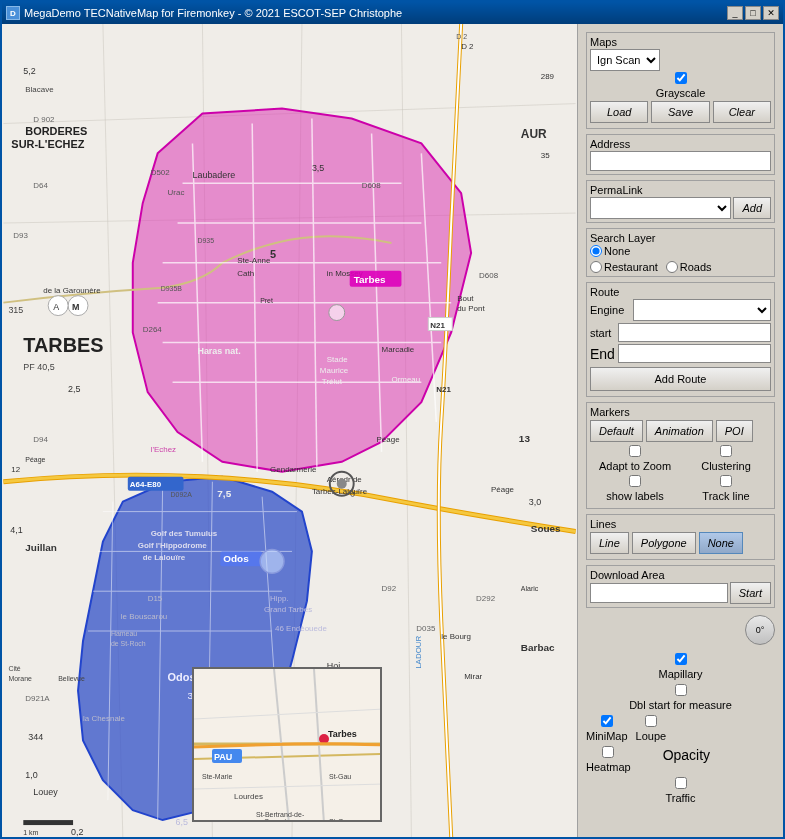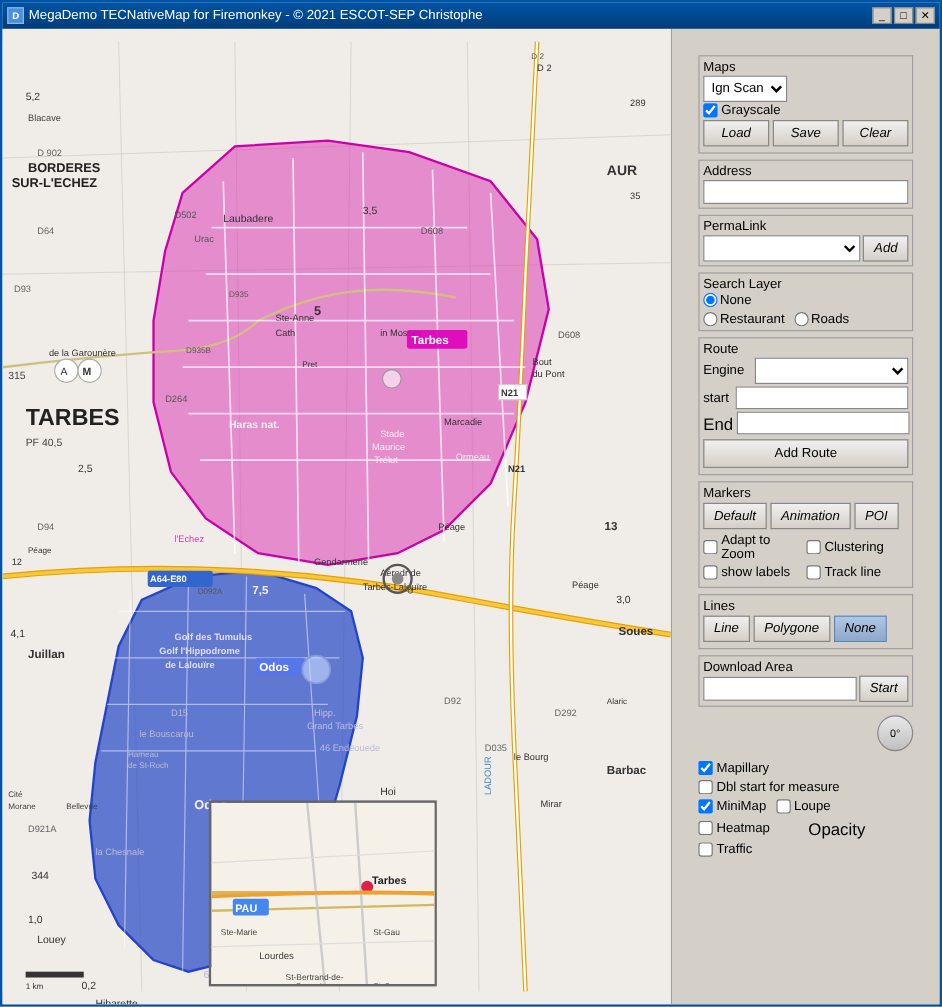--- a/index.html
+++ b/index.html
@@ -13,26 +13,26 @@
     .title-buttons { display: flex; gap: 2px; }
     .title-btn { width: 16px; height: 14px; background: #d4d0c8; border: 1px solid #888; font-size: 9px; display: flex; align-items: center; justify-content: center; cursor: pointer; color: #000; }
     .title-btn.close { background: #d4d0c8; }
     
     .main-area { display: flex; flex: 1; overflow: hidden; }
     
     .map-area { flex: 1; position: relative; overflow: hidden; background: #f0ede8; }
     
     .map-svg { width: 100%; height: 100%; }
     
-    .sidebar { width: 224px; flex-shrink: 0; background: #d4d0c8; border-left: 1px solid #a0a0a0; display: flex; flex-direction: column; padding: 22px; gap: 3px; overflow-y: auto; }
+    .sidebar { width: 206px; flex-shrink: 0; background: #d4d0c8; border-left: 1px solid #a0a0a0; display: flex; flex-direction: column; padding: 8px; gap: 3px; overflow-y: auto; }
     
     .section-label { font-size: 11px; font-weight: normal; color: #000; margin-bottom: 1px; }
     .select-box { flex: 1; height: 22px; background: white; border: 1px solid #888; font-size: 11px; padding: 0 2px; }
     
-    .checkbox-row { display: flex; align-items: center; gap: 3px; margin: 1px 0; }
+    .checkbox-row { display: flex; align-items: center; gap: 3px; margin: 1px 0; flex-direction: column; }
     .checkbox-row input[type=checkbox] { width: 12px; height: 12px; }
     
     .btn-row { display: flex; gap: 3px; margin: 2px 0; }
     .btn { height: 22px; background: linear-gradient(to bottom, #f0f0f0, #d4d0c8); border: 1px solid #888; font-size: 11px; cursor: pointer; padding: 0 8px; font-style: italic; }
     .btn-wide { flex: 1; }
     
     .text-input { width: 100%; height: 20px; background: white; border: 1px solid #888; font-size: 11px; padding: 0 3px; }
     
     .permalink-row { display: flex; gap: 2px; }
     .permalink-select { flex: 1; height: 22px; background: white; border: 1px solid #888; font-size: 11px; }

